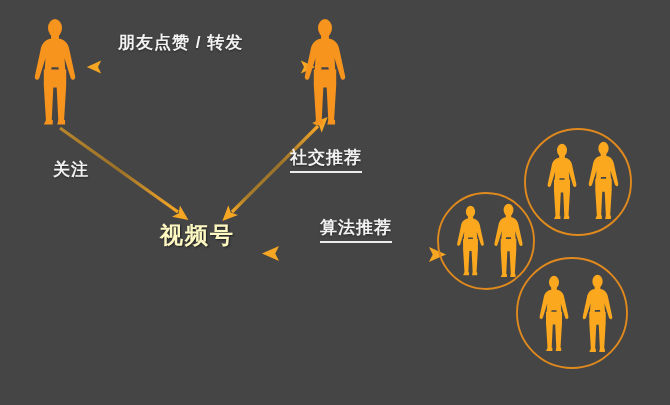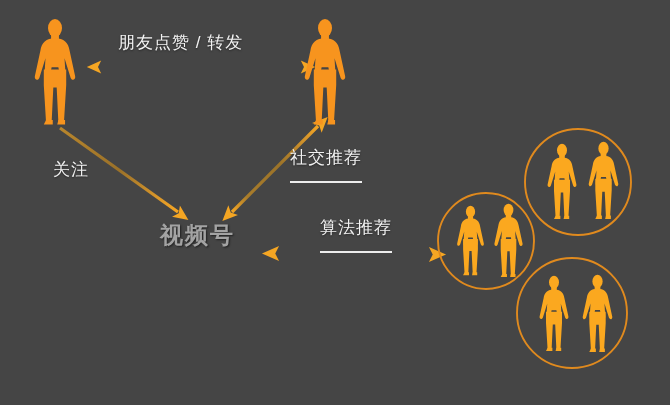--- a/index.html
+++ b/index.html
@@ -8,32 +8,32 @@
     width:670px;height:405px;
     background:#454545;
     overflow:hidden;
     font-family:"Liberation Sans","DejaVu Sans",sans-serif;
   }
   #svgroot{position:absolute;left:0;top:0;width:670px;height:405px;}
   .lbl{
     position:absolute;
     color:#f2f2f2;
     font-size:17px;
-    font-weight:400;
+    font-weight:700;
     letter-spacing:1px;
     white-space:nowrap;
     text-shadow:0 1px 2px rgba(0,0,0,.45);
   }
   .lbl.under{
     border-bottom:2px solid #ededed;
-    padding-bottom:12px;
+    padding-bottom:2px;
   }
   .lbl-center{
     position:absolute;
-    color:#a3a3a3;
+    color:#fef9c3;
     font-size:23px;
     font-weight:700;
     letter-spacing:2px;
     white-space:nowrap;
     text-shadow:1px 1px 2px rgba(0,0,0,.55);
   }
   #t-friend{left:118px;top:31px;}
   #t-follow{left:53px;top:158px;text-align:right;}
   #t-social{left:290px;top:146px;}
   #t-algo{left:320px;top:216px;}

